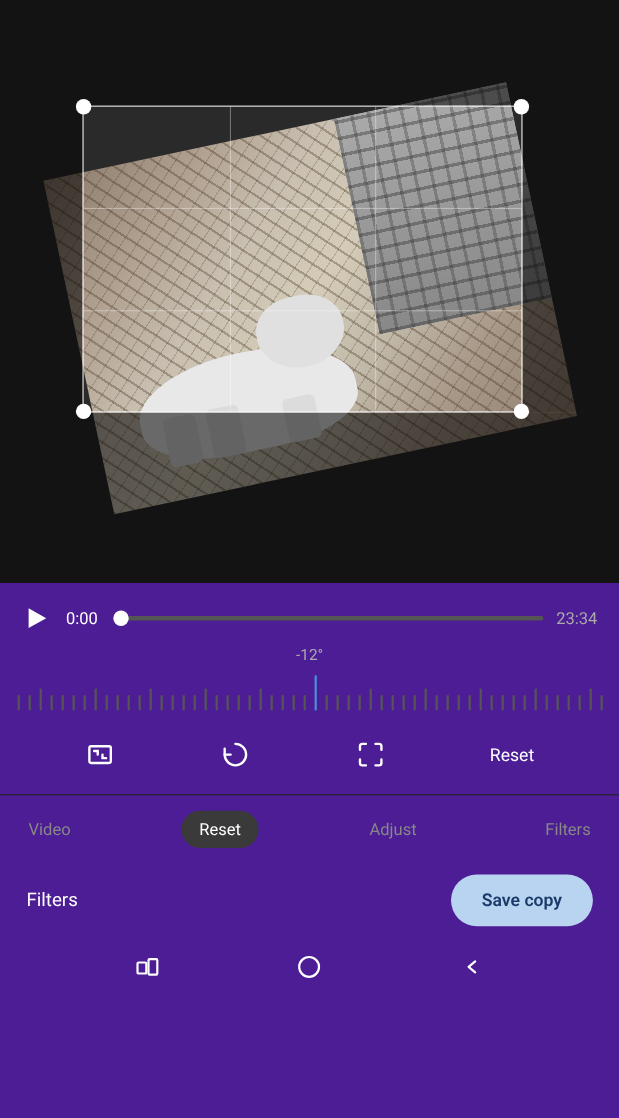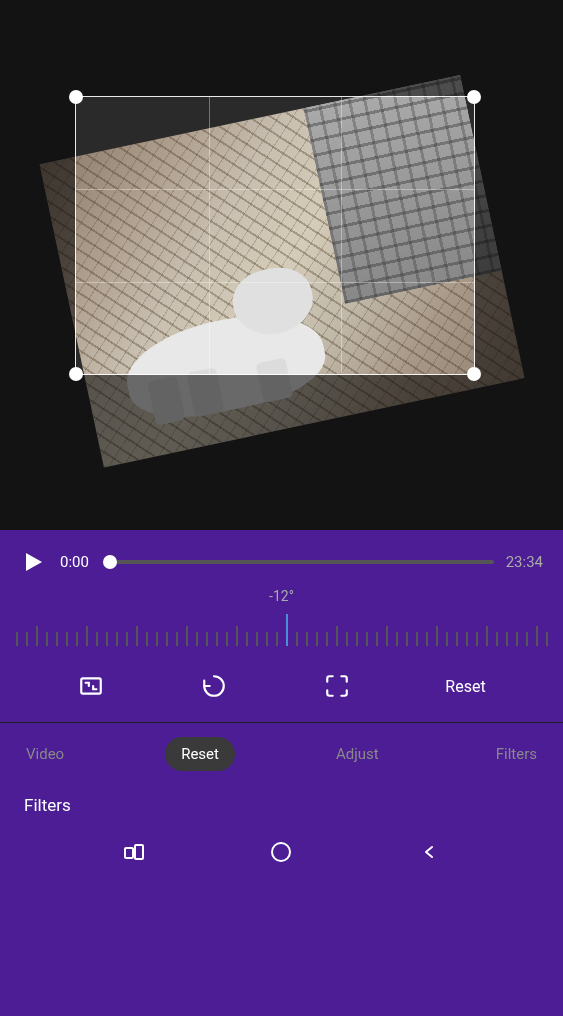--- a/index.html
+++ b/index.html
@@ -578,20 +578,21 @@
 
   <div class="tab-bar">
     <div class="tab-item">Video</div>
     <div class="tab-item active">Reset</div>
     <div class="tab-item">Adjust</div>
     <div class="tab-item">Filters</div>
   </div>
 
   <div class="action-bar">
     <div class="cancel-btn">Filters</div>
+    <div class="save-btn">Save copy</div>
   </div>
 
   <div class="system-nav">
     <div class="nav-icon">
       <svg width="22" height="22" viewBox="0 0 22 22" fill="none">
         <rect x="2" y="7" width="8" height="10" rx="1" stroke="white" stroke-width="2"></rect>
         <rect x="12" y="4" width="8" height="14" rx="1" stroke="white" stroke-width="2"></rect>
       </svg>
     </div>
     <div class="nav-icon">

